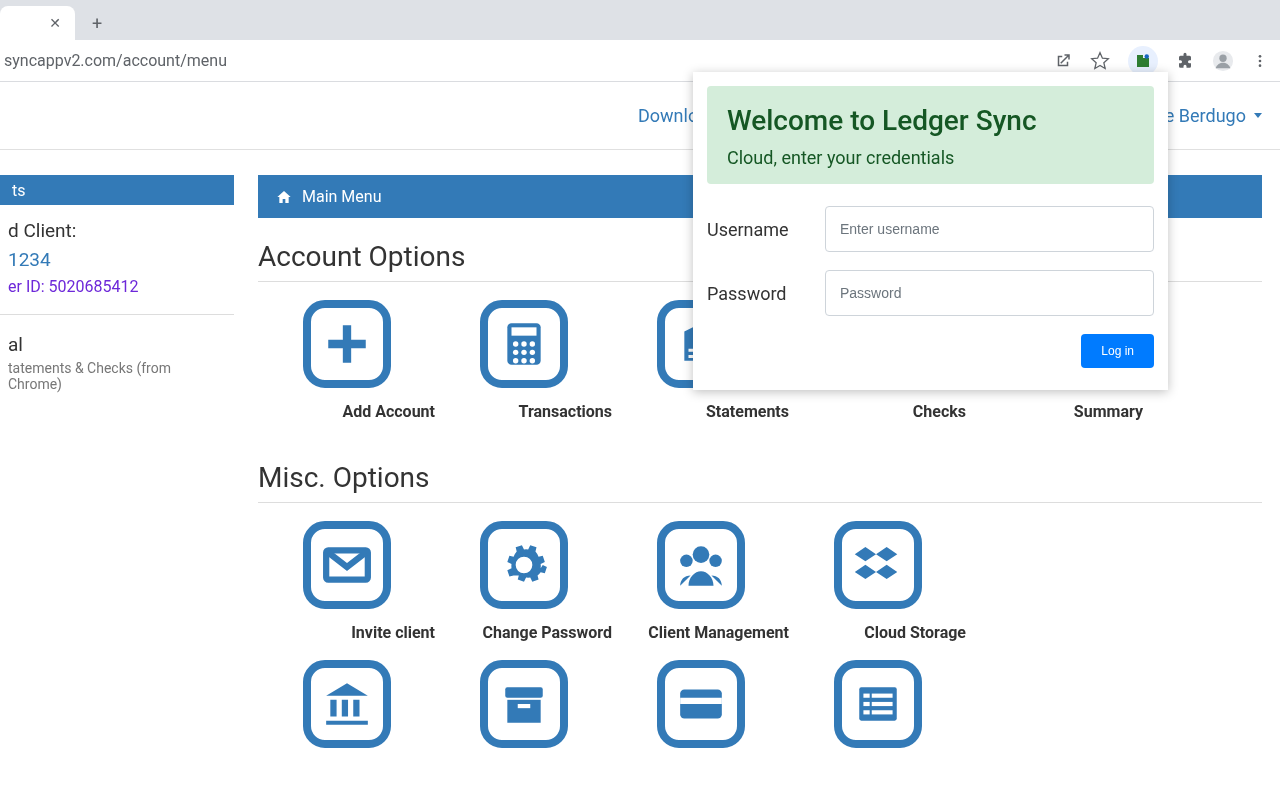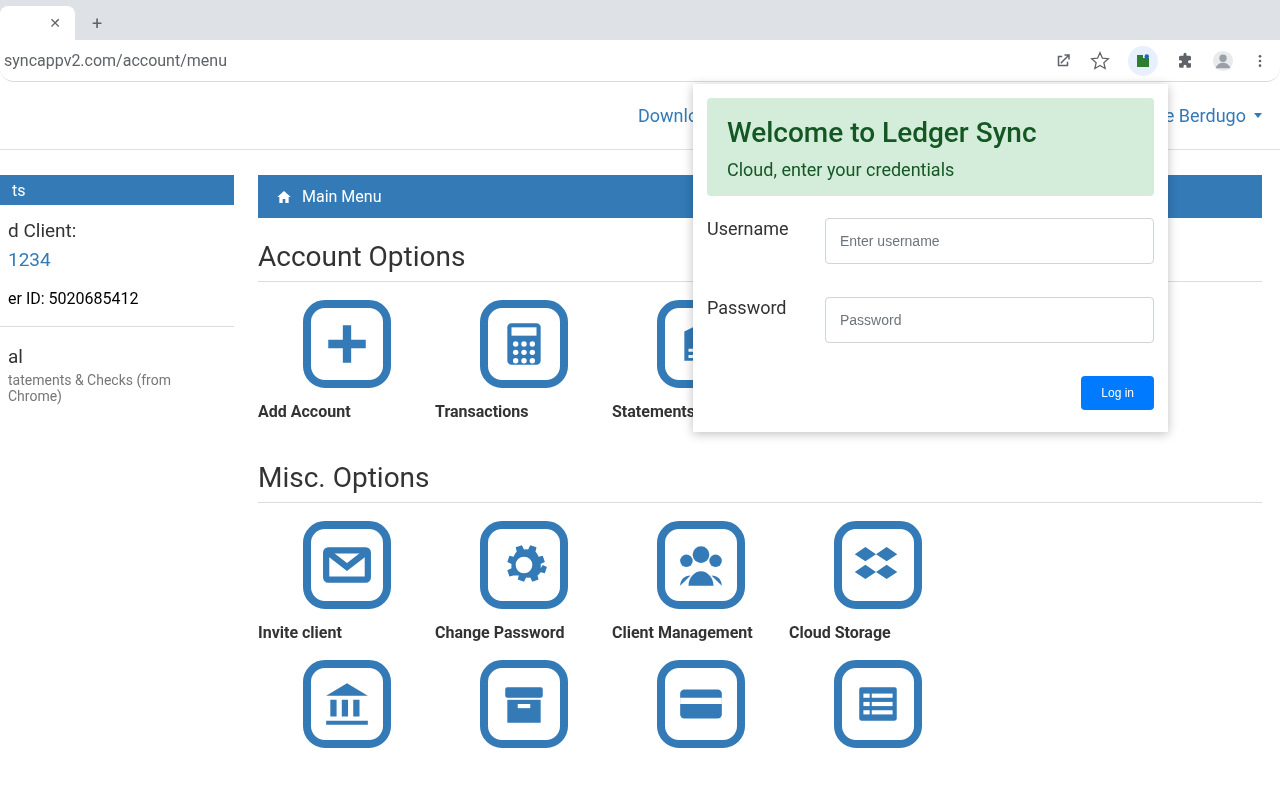--- a/index.html
+++ b/index.html
@@ -7,21 +7,21 @@
 
 
 .browser-tabs { height: 40px; background: #dee1e6; display: flex; align-items: flex-end; }
 .tab { background: #fff; height: 34px; width: 75px; border-radius: 8px 8px 0 0; display: flex; align-items: center; justify-content: flex-end; padding: 0 14px; }
 .tab .close-x { color: #5f6368; font-size: 14px; cursor: pointer; }
 .new-tab { width: 28px; height: 28px; display: flex; align-items: center; justify-content: center; color: #5f6368; font-size: 18px; margin-left: 8px; margin-bottom: 3px; cursor: pointer; }
 
 .window-controls { position: absolute; top: 0; right: 0; height: 40px; display: flex; align-items: center; gap: 24px; padding-right: 18px; color: #5f6368; }
 .window-controls span { cursor: pointer; }
 
-.url-bar { height: 42px; background: #fff; border-bottom: 1px solid #dadce0; display: flex; align-items: center; padding: 0 12px 0 0; border-radius: 14px; }
+.url-bar { height: 42px; background: #fff; border-bottom: 1px solid #dadce0; display: flex; align-items: center; padding: 0 12px 0 0; }
 .url-text { color: #5f6368; font-size: 16px; padding-left: 4px; flex: 0 0 auto; }
 .url-spacer { flex: 1; }
 .url-icons { display: flex; align-items: center; gap: 18px; color: #5f6368; }
 .url-icons .icon { cursor: pointer; display: flex; align-items: center; justify-content: center; }
 .ext-icon-active { background: #e8f0fe; width: 30px; height: 30px; border-radius: 50%; display: flex; align-items: center; justify-content: center; }
 
 
 .page-header { height: 68px; background: #fff; border-bottom: 1px solid #e0e0e0; display: flex; align-items: center; padding: 0 18px; }
 .download-link { margin-left: 620px; color: #337ab7; font-size: 18px; }
 .user-menu { margin-left: auto; color: #337ab7; font-size: 18px; display: flex; align-items: center; gap: 4px; cursor: pointer; }
@@ -29,42 +29,42 @@
 
 
 .content-area { display: flex; height: calc(800px - 40px - 44px - 68px); }
 .sidebar { width: 234px; background: #fff; }
 .main { flex: 1; background: #fff; padding: 0 18px 0 24px; }
 
 .sidebar-header { background: #337ab7; color: #fff; height: 30px; display: flex; align-items: center; padding-left: 12px; font-size: 16px; margin-top: 25px; }
 .sidebar-body { padding: 14px 8px; }
 .sel-client-label { font-size: 19px; color: #333; }
 .client-link { color: #337ab7; font-size: 19px; font-weight: normal; margin-top: 6px; display: inline-block; }
-.client-id { color: #000000; font-size: 16px; margin-top: 18px; }
+.client-id { color: #6d28d9; font-size: 16px; margin-top: 6px; }
 .sidebar-divider { border-top: 1px solid #ddd; margin: 18px -8px; }
 .sidebar-sec-title { font-size: 19px; color: #333; }
 .sidebar-sec-sub { font-size: 14px; color: #777; margin-top: 4px; }
 
 .main-header { background: #337ab7; color: #fff; height: 43px; display: flex; align-items: center; padding-left: 18px; font-size: 16px; margin-top: 25px; gap: 10px; }
 
 .section-title { font-size: 28px; color: #333; margin: 22px 0 8px 0; font-weight: 400; }
 .section-rule { border-bottom: 1px solid #ddd; margin-bottom: 18px; }
 
 .icon-grid { display: flex; flex-wrap: wrap; gap: 0; }
-.icon-item { width: 177px; text-align: left; margin-bottom: 18px; cursor: pointer; }
+.icon-item { width: 177px; text-align: right; margin-bottom: 18px; cursor: pointer; }
 .icon-box { width: 88px; height: 88px; border: 8px solid #337ab7; border-radius: 22px; margin: 0 auto; display: flex; align-items: center; justify-content: center; }
 .icon-box svg { width: 50px; height: 50px; fill: #337ab7; }
 .icon-label { font-weight: bold; font-size: 16px; color: #333; margin-top: 14px; }
 
 
-.ext-popup { position: absolute; top: 84px; left: 693px; width: 475px; background: #fff; box-shadow: 0 2px 10px rgba(0,0,0,0.25); z-index: 1000; padding: 0 14px 22px 14px; }
+.ext-popup { position: absolute; top: 72px; left: 693px; width: 475px; background: #fff; box-shadow: 0 2px 10px rgba(0,0,0,0.25); z-index: 1000; padding: 0 14px 22px 14px; }
 .ext-banner { background: #d4edda; border-radius: 4px; margin: 14px 0 22px 0; padding: 18px 20px 16px 20px; }
 .ext-title { color: #155724; font-size: 28px; font-weight: 500; }
 .ext-sub { color: #155724; font-size: 18px; margin-top: 10px; }
-.form-row { display: flex; align-items: flex-start; margin-bottom: 33px; }
+.form-row { display: flex; align-items: center; margin-bottom: 18px; }
 .form-label { width: 118px; font-size: 18px; color: #333; }
 .form-input { flex: 1; height: 46px; border: 1px solid #ced4da; border-radius: 4px; font-size: 14px; padding: 0 14px; color: #495057; }
 .form-input::placeholder { color: #6c757d; }
 .login-btn { background: #007bff; color: #fff; border: none; border-radius: 4px; font-size: 12px; padding: 10px 20px; float: right; cursor: pointer; }
 .clearfix::after { content: ""; display: table; clear: both; }
 
 .home-icon { width: 16px; height: 16px; fill: #fff; }
 </style>
 </head>
 <body>

